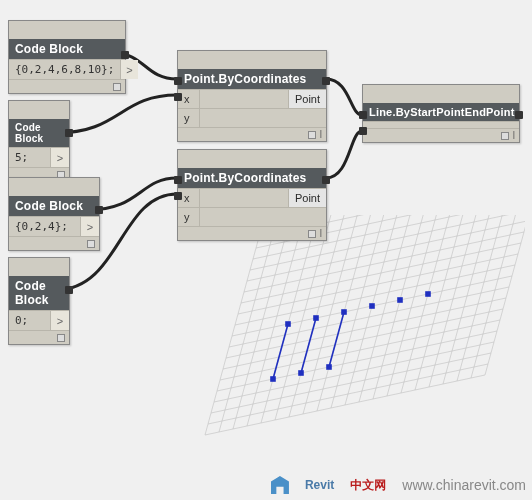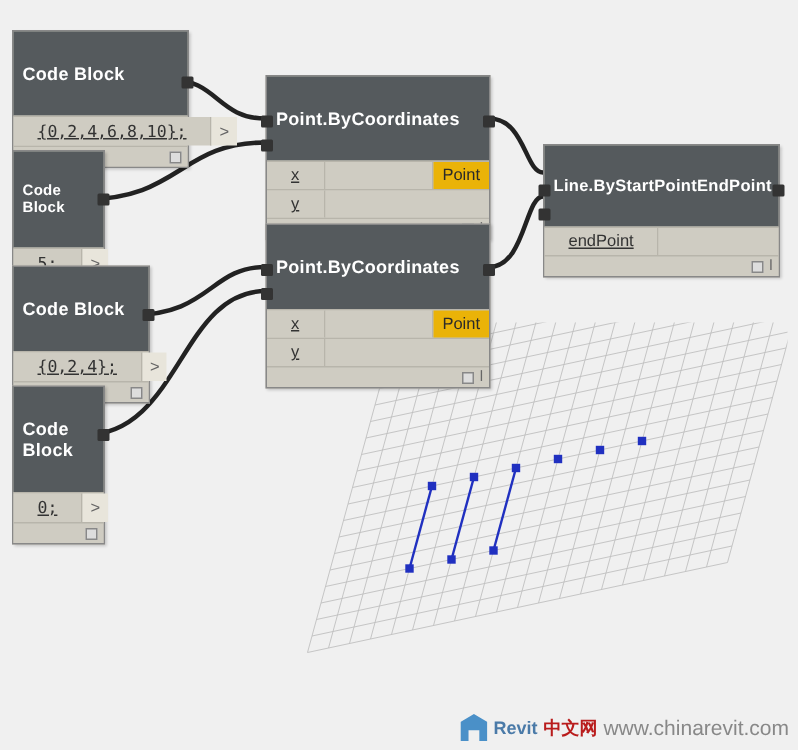--- a/index.html
+++ b/index.html
@@ -20,56 +20,56 @@
   .node {
     position: absolute;
     background: #cfccc2;
     border: 1px solid #888;
     box-shadow: 1px 1px 2px rgba(0,0,0,0.2);
     z-index: 2;
   }
   .node-header {
     background: #555a5d;
     color: #fff;
-    padding: 21px 6px;
+    padding: 3px 6px;
     font-size: 12px;
     font-weight: bold;
     letter-spacing: 0.2px;
+    margin-top: 18px;
   }
   .row {
     display: flex; align-items: stretch;
     border-top: 1px solid #b8b5ab;
   }
   .cell {
     padding: 3px 5px;
     font-size: 11px;
     color: #333;
     border-right: 1px solid #b8b5ab;
     display: flex; align-items: center;
   }
   .cell:last-child { border-right: none; }
   .chev {
     background: #e8e5db;
     width: 18px; justify-content: center;
     cursor: pointer;
     color: #666;
   }
   .out-label {
-    background: #eab308;
+    background: #e5e5e5;
     color: #2a2a2a;
     justify-content: flex-end;
     flex: 0 0 auto;
     padding: 3px 6px;
   }
   .in-label {
     background: #cfccc2;
     color: #333;
     flex: 1;
-    padding: 3px 16px;
-    text-decoration: underline;
+    padding: 3px 6px;
   }
   .spacer { flex: 1; background: #cfccc2; }
   .footer {
     height: 14px;
     background: #cfccc2;
     border-top: 1px solid #b8b5ab;
     display: flex; justify-content: flex-end; align-items: center;
     padding: 0 4px; gap: 4px;
     color: #666; font-size: 10px;
   }
@@ -77,21 +77,21 @@
     width: 8px; height: 8px; border: 1px solid #888; background: #ddd;
   }
   .port {
     position: absolute;
     width: 8px; height: 8px;
     background: #333; border-radius: 1px;
   }
   .watermark {
     position: absolute;
     right: 6px; bottom: 6px;
-    display: flex; align-items: center; gap: 4px;
+    display: flex; align-items: center; gap: 16px;
     font-size: 12px; font-weight: bold;
     color: #4a7aa8;
     z-index: 3;
   }
   .watermark .logo {
     width: 18px; height: 18px;
     background: #4a90c8;
     clip-path: polygon(0 100%, 0 30%, 50% 0, 100% 30%, 100% 100%, 70% 100%, 70% 60%, 30% 60%, 30% 100%);
   }
   .watermark .jp { color: #b91c1c; font-weight: bold; }
@@ -194,24 +194,23 @@
   </div>
   <div class="footer">
     <div class="sq"></div>
     <span>l</span>
   </div>
   <div class="port" style="left:-4px; top:26px;"></div>
   <div class="port" style="left:-4px; top:42px;"></div>
   <div class="port" style="right:-4px; top:26px;"></div>
 </div>
 
-<div class="node" style="left:362px; top:96px; width:158px;">
+<div class="node" style="left:362px; top:84px; width:158px;">
   <div class="node-header" style="font-size:11px;">Line.ByStartPointEndPoint</div>
   <div class="row">
-    <div class="cell in-label" style="flex:0 0 72px;">endPoint</div>
     <div class="cell spacer"></div>
   </div>
   <div class="footer">
     <div class="sq"></div>
     <span>l</span>
   </div>
   <div class="port" style="left:-4px; top:26px;"></div>
   <div class="port" style="left:-4px; top:42px;"></div>
   <div class="port" style="right:-4px; top:26px;"></div>
 </div>

